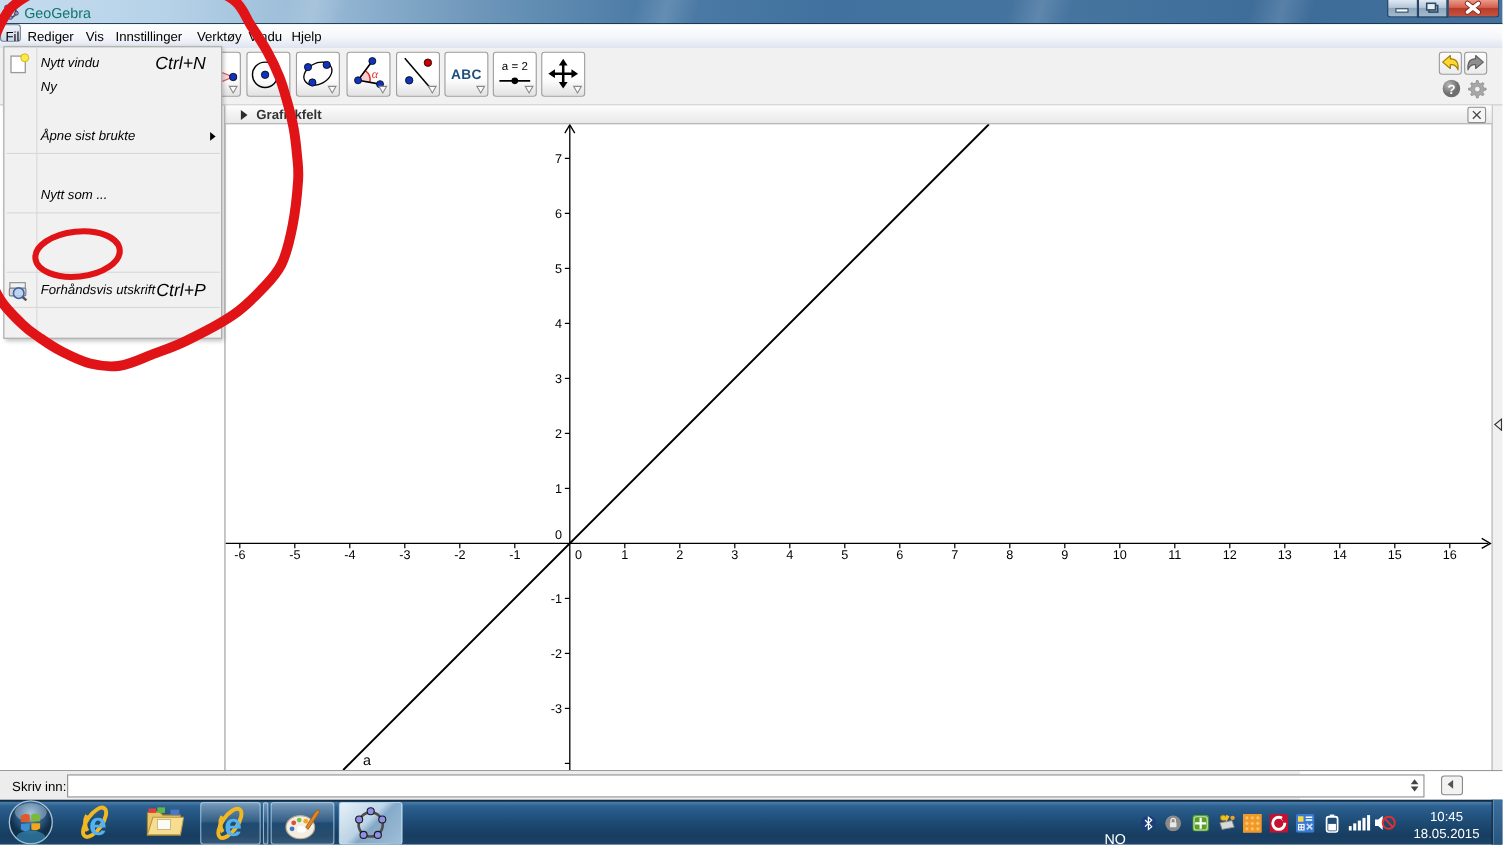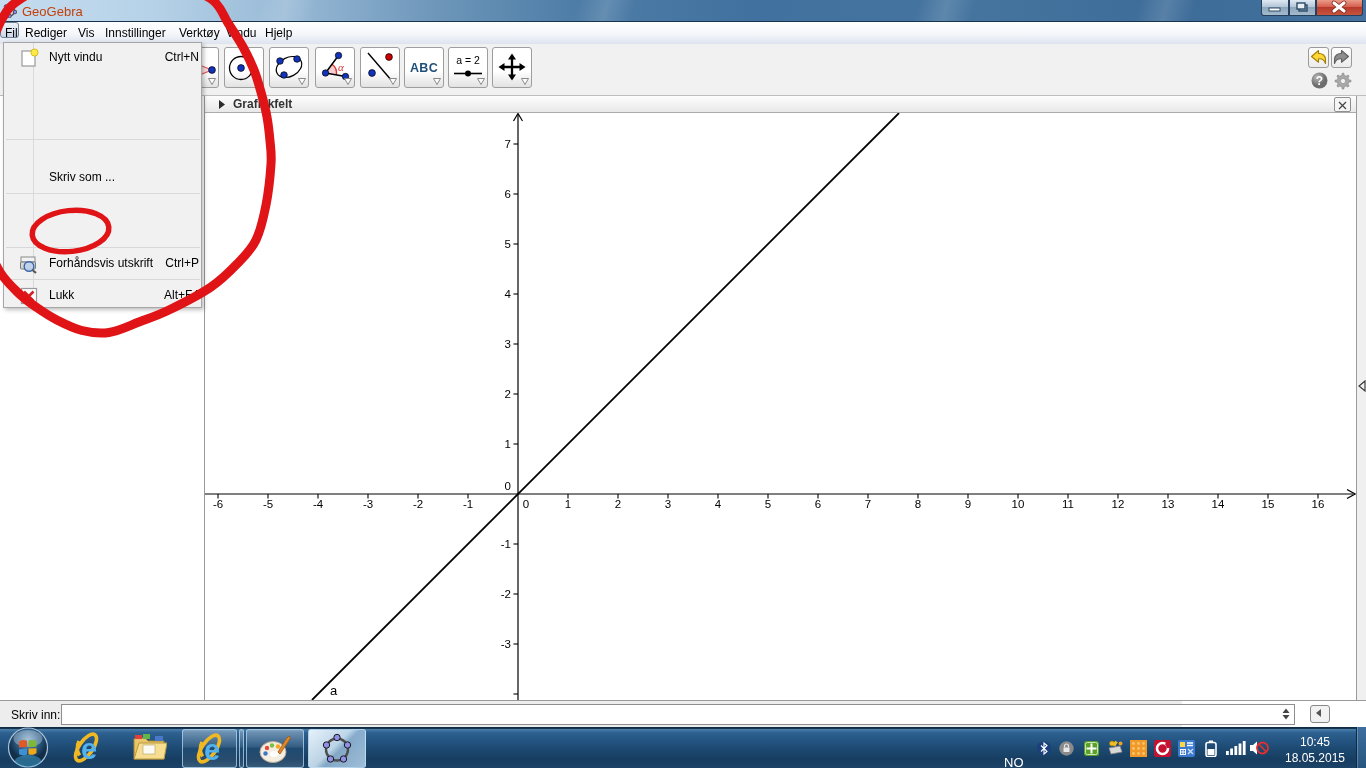--- a/index.html
+++ b/index.html
@@ -1,21 +1,21 @@
 <!DOCTYPE html>
 <html><head><meta charset="utf-8">
 <style>
 html,body{margin:0;padding:0;}
 body{width:1366px;height:768px;overflow:hidden;position:relative;font-family:"Liberation Sans",sans-serif;background:#fff;}
 .abs{position:absolute;}
 
 #titlebar{left:0;top:0;width:1366px;height:22px;background:linear-gradient(to right,#c6dcef 0%,#b6d2e8 11%,#95b7d4 22%,#6d96b9 32%,#4e7da7 42%,#41719e 55%,#45749f 72%,#3d6c99 86%,#44719d 100%);}
 #titlebar .streak{position:absolute;top:0;height:22px;width:90px;background:linear-gradient(105deg,rgba(255,255,255,0) 20%,rgba(255,255,255,.14) 50%,rgba(255,255,255,0) 80%);}
 #titlebottom{left:0;top:21px;width:1366px;height:1px;background:#17334d;}
-#apptitle{left:22px;top:4px;font-size:13px;color:#c2410c;}
+#apptitle{left:22px;top:4px;font-size:13px;color:#0f766e;}
 #appicon{left:2px;top:3px;width:15px;height:15px;}
 
 #winbtns{left:1261px;top:0;width:102px;height:17px;}
 .wbtn{position:absolute;top:0;height:16px;border:1px solid #24405c;border-top:none;box-sizing:border-box;background:linear-gradient(#dfe9f2 0%,#b4c6d8 45%,#8fa7bd 50%,#a4bacd 100%);}
 #btnmin{left:0;width:28px;border-bottom-left-radius:3px;}
 #btnmax{left:28px;width:27px;}
 #btnclose{left:55px;width:47px;background:linear-gradient(#eb9b89 0%,#d5604e 45%,#b83a2b 50%,#c6553f 100%);border-bottom-right-radius:3px;}
 
 #menubar{left:0;top:22px;width:1366px;height:22px;background:linear-gradient(#ffffff 0%,#f4f6fa 55%,#dde3ef 100%);}
 .mitem{position:absolute;top:4px;font-size:12px;color:#000;}
@@ -33,23 +33,23 @@
 #rightstrip{left:1357px;top:96px;width:9px;height:604px;background:#f0f0f0;}
 #bottomline{left:0;top:700px;width:1366px;height:1px;background:#9a9a9a;}
 
 #inputrow{left:0;top:701px;width:1182px;height:26px;background:#ededed;}
 #inputrow .lab{position:absolute;left:11px;top:7px;font-size:12px;color:#000;}
 #infield{position:absolute;left:61px;top:3px;width:1232px;height:19px;background:#fff;border:1px solid #8e8e8e;}
 #inbtn{position:absolute;left:1310px;top:4px;width:18px;height:16px;border:1px solid #888;border-radius:3px;background:#f2f2f2;}
 
 #popup{left:3px;top:42px;width:199px;height:266px;background:#f1f1f1;border:1px solid #a6a6a6;box-sizing:border-box;box-shadow:2px 2px 4px rgba(0,0,0,.25);}
 #popup .col{position:absolute;left:29px;top:0;width:1px;height:100%;background:#d9d9d9;}
-.mrow{position:absolute;left:12px;width:100%;height:22px;}
+.mrow{position:absolute;left:0;width:100%;height:22px;font-style:italic;}
 .mrow .txt{position:absolute;left:33px;top:4px;font-size:12px;color:#000;white-space:nowrap;}
-.mrow .acc{position:absolute;right:14px;top:4px;font-size:12px;color:#000;text-align:right;}
+.mrow .acc{position:absolute;right:14px;top:4px;font-size:16px;color:#000;text-align:right;}
 .mrow .arr{position:absolute;right:5px;top:8px;width:0;height:0;border-left:5px solid #000;border-top:4px solid transparent;border-bottom:4px solid transparent;}
 .mrow svg{position:absolute;left:2px;top:2px;}
 .msep{position:absolute;left:2px;width:194px;height:1px;background:#d8d8d8;}
 
 #taskbar{left:0;top:727px;width:1366px;height:41px;background:linear-gradient(#102840 0%,#143049 3.5%,#477cab 6%,#2e618f 14%,#245583 32%,#1c486f 56%,#173d60 80%,#1c4468 100%);}
 .tbox{position:absolute;top:2px;width:57px;height:39px;border:1px solid rgba(180,215,240,.75);border-radius:3px;background:linear-gradient(rgba(255,255,255,.32),rgba(255,255,255,.10) 45%,rgba(40,80,120,.15) 50%,rgba(255,255,255,.12));box-sizing:border-box;}
 .tray{position:absolute;color:#fff;font-size:13px;}
 #clock{position:absolute;left:1283px;top:7px;width:64px;color:#fff;font-size:12px;text-align:center;line-height:16px;}
 #showdesk{position:absolute;left:1356px;top:0;width:10px;height:41px;background:linear-gradient(#3c6e9e,#27557f);border-left:1px solid #0e2942;box-shadow:inset 1px 0 0 rgba(255,255,255,.25);box-sizing:border-box;}
 
@@ -468,44 +468,42 @@
 <div class="abs" id="popup">
   <div class="col"></div>
   <div class="mrow" style="top:3px">
     <svg width="22" height="20" viewBox="0 0 22 20">
         <rect x="4" y="3" width="13" height="15" fill="#fff" stroke="#9a9a9a" stroke-width="1.2"></rect>
         <circle cx="16.5" cy="4.5" r="3.6" fill="#ffe94a" stroke="#c8b400" stroke-width=".8"></circle>
       </svg>
     <span class="txt">Nytt vindu</span>
       <span class="acc">Ctrl+N</span>
   </div>
+  <div class="mrow" style="top:25px">
+      <span class="txt">Ny</span>
+    </div>
+  <div class="mrow" style="top:69px">
+      <span class="txt">Åpne sist brukte</span>
+      <span class="arr"></span>
+    </div>
   <div class="msep" style="top:96px"></div>
   <div class="mrow" style="top:123px">
-      <span class="txt">Skriv som ...</span>
+      <span class="txt">Nytt som ...</span>
     </div>
   <div class="msep" style="top:150px"></div>
   <div class="msep" style="top:204px"></div>
   <div class="mrow" style="top:209px">
     <svg width="22" height="20" viewBox="0 0 22 20">
         <rect x="3" y="3" width="14" height="5" fill="#f2f2f2" stroke="#8a8a8a" stroke-width="1"></rect>
         <rect x="2.5" y="8" width="15" height="7" rx="1" fill="#d6d6d6" stroke="#7d7d7d" stroke-width="1"></rect>
         <circle cx="11" cy="12.5" r="4.8" fill="#bcd2ee" fill-opacity=".85" stroke="#3a66a8" stroke-width="1.4"></circle>
         <path d="M14.5 16 L18 19" stroke="#555" stroke-width="2.2"></path>
       </svg>
     <span class="txt">Forhåndsvis utskrift</span>
       <span class="acc">Ctrl+P</span>
   </div>
   <div class="msep" style="top:236px"></div>
-  <div class="mrow" style="top:241px">
-    <svg width="22" height="20" viewBox="0 0 22 20">
-        <rect x="3.5" y="2.5" width="15" height="15" fill="#fff" stroke="#9a9a9a" stroke-width="1.2"></rect>
-        <path d="M5.5 7 L11 12.5 L9 16 L5.5 16 Z" fill="#e8b8b8"></path>
-        <path d="M6 5.5 L15.5 15 M15.5 5.5 L6 15" stroke="#d42020" stroke-width="2.6"></path>
-      </svg>
-    <span class="txt">Lukk</span>
-      <span class="acc">Alt+F4</span>
-  </div>
 </div>
 
 <svg class="abs" id="anno" width="1366" height="768" viewBox="0 0 1366 768">
   <path d="M120.0 -33.0 C139.2 -32.5 159.6 -22.5 175.0 -17.0 C190.4 -11.5 203.7 -6.7 212.5 0.0 C221.3 6.7 222.9 15.2 228.0 23.0 C233.1 30.8 238.7 39.2 243.0 47.0 C247.3 54.8 250.9 62.2 254.0 70.0 C257.1 77.8 259.3 86.2 261.5 94.0 C263.7 101.8 265.6 109.2 267.0 117.0 C268.4 124.8 269.3 133.2 270.0 141.0 C270.7 148.8 271.7 153.3 271.0 164.0 C270.3 174.7 268.5 192.3 266.0 205.0 C263.5 217.7 260.7 230.3 256.0 240.0 C251.3 249.7 245.5 255.2 238.0 263.0 C230.5 270.8 222.5 279.2 211.0 287.0 C199.5 294.8 181.0 304.2 169.0 310.0 C157.0 315.8 149.0 318.2 139.0 322.0 C129.0 325.8 118.5 331.1 109.0 332.5 C99.5 333.9 90.8 332.7 82.0 330.5 C73.2 328.3 63.7 323.4 56.0 319.5 C48.3 315.6 41.9 311.1 36.0 307.0 C30.1 302.9 26.5 300.8 20.5 295.0 C14.5 289.2 5.9 281.5 0.0 272.0 C-5.9 262.5 -10.7 250.8 -15.0 238.0 C-19.3 225.2 -23.7 210.0 -26.0 195.0 C-28.3 180.0 -29.3 163.8 -29.0 148.0 C-28.7 132.2 -26.8 115.5 -24.0 100.0 C-21.2 84.5 -16.3 68.5 -12.0 55.0 C-7.7 41.5 -3.2 28.2 2.0 19.0 C7.2 9.8 9.3 6.5 19.0 0.0 C28.7 -6.5 43.2 -14.5 60.0 -20.0 C76.8 -25.5 100.8 -33.5 120.0 -33.0 Z" fill="none" stroke="#e01317" stroke-width="9" stroke-linejoin="round"></path>
   <ellipse cx="70.5" cy="231" rx="38.5" ry="20.5" transform="rotate(-6 70.5 231)" fill="none" stroke="#e01317" stroke-width="5.5"></ellipse>
 </svg>
 
 </body></html>

